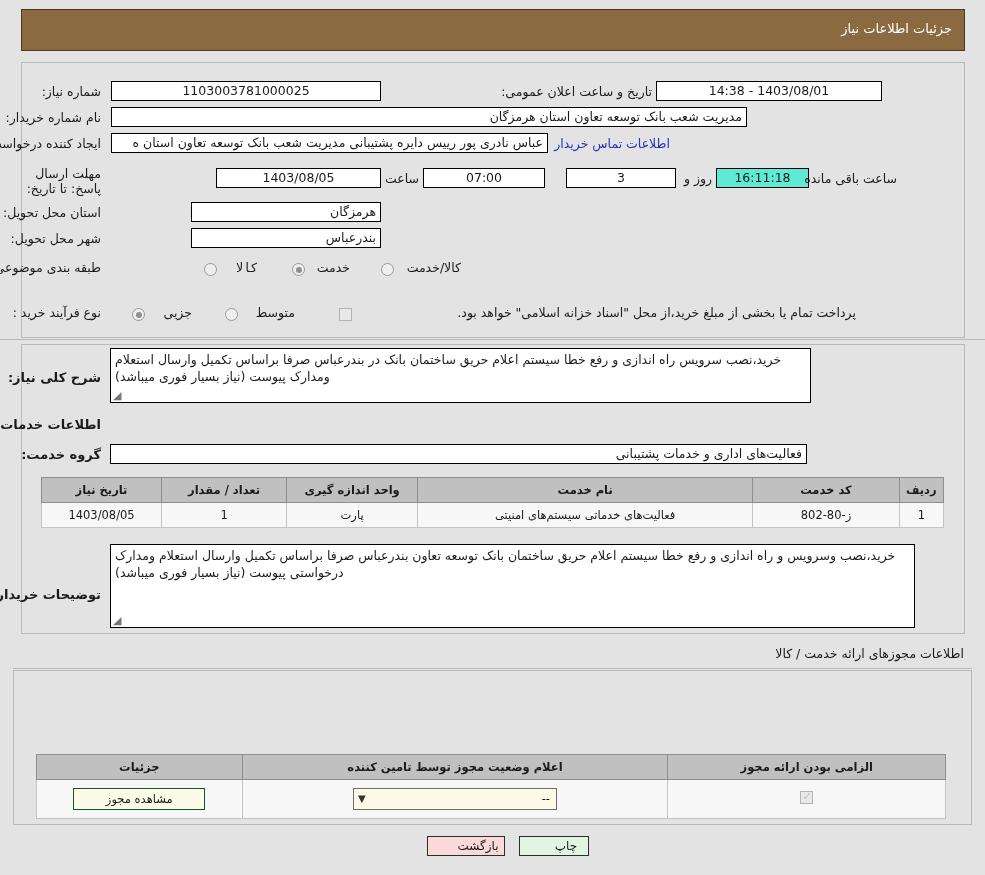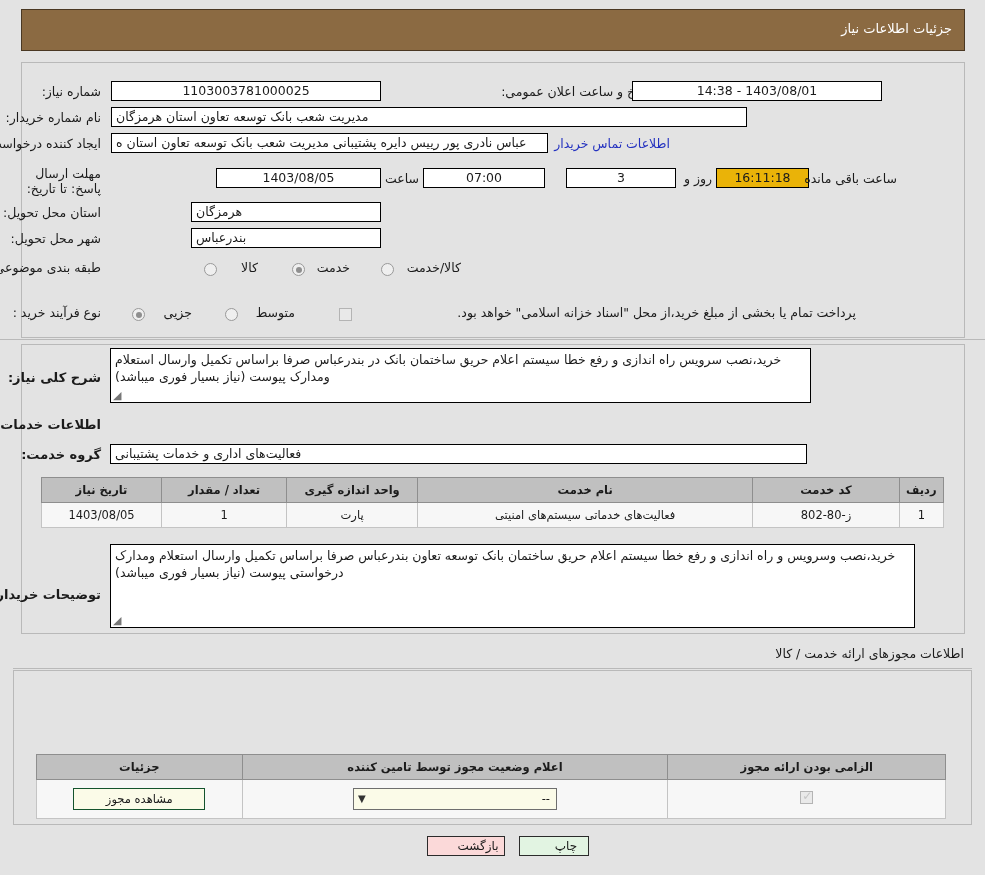--- a/index.html
+++ b/index.html
@@ -94,22 +94,22 @@
     box-sizing: border-box;
     font-size: 12.5px;
     color: #1b1b1b;
     line-height: 18px;
     padding: 0 4px;
     height: 20px;
     overflow: hidden;
     white-space: nowrap;
     text-align: center;
   }
-  .fld.rt { text-align: left; }
-  .fld.cream { background: #eab308; }
+  .fld.rt { text-align: right; }
+  .fld.cream { background: #5eead4; }
   .link {
     position: absolute;
     font-size: 12.5px;
     color: #2432c0;
     white-space: nowrap;
     cursor: pointer;
   }
 
   
   .radio {
@@ -284,21 +284,21 @@
 
   <div class="top-header">
     <div class="title">جزئیات اطلاعات نیاز</div>
   </div>
 
   <div class="panel" id="panel-main"></div>
 
   <div class="lbl" style="right:884px; top:84px;">شماره نیاز:</div>
   <div class="fld" style="right:604px; top:81px; width:270px;">1103003781000025</div>
   <div class="lbl" style="right:333px; top:84px;">تاریخ و ساعت اعلان عمومی:</div>
-  <div class="fld" style="right:103px; top:81px; width:250px;">1403/08/01 - 14:38</div>
+  <div class="fld" style="right:103px; top:81px; width:226px;">1403/08/01 - 14:38</div>
 
   <div class="lbl" style="right:884px; top:110px;">نام شماره خریدار:</div>
   <div class="fld rt" style="right:238px; top:107px; width:636px;">مدیریت شعب بانک توسعه تعاون استان هرمزگان</div>
 
   <div class="lbl" style="right:884px; top:136px;">ایجاد کننده درخواست:</div>
   <div class="fld rt" style="right:437px; top:133px; width:437px;">عباس نادری پور رییس دایره پشتیبانی مدیریت شعب بانک توسعه تعاون استان ه</div>
   <div class="link" style="right:315px; top:136px;">اطلاعات تماس خریدار</div>
 
   <div class="lbl" style="right:884px; top:166px; width:96px; line-height:15px; white-space:normal;">مهلت ارسال پاسخ: تا تاریخ:</div>
   <div class="fld" style="right:604px; top:168px; width:165px;">1403/08/05</div>
@@ -310,21 +310,21 @@
   <div class="lbl" style="right:88px; top:171px;">ساعت باقی مانده</div>
 
   <div class="lbl" style="right:884px; top:205px;">استان محل تحویل:</div>
   <div class="fld rt" style="right:604px; top:202px; width:190px;">هرمزگان</div>
 
   <div class="lbl" style="right:884px; top:231px;">شهر محل تحویل:</div>
   <div class="fld rt" style="right:604px; top:228px; width:190px;">بندرعباس</div>
 
   <div class="lbl" style="right:884px; top:260px;">طبقه بندی موضوعی:</div>
   <div class="radio" style="right:768px; top:263px;"></div>
-  <div class="lbl" style="right:727px; top:260px;">کالا</div>
+  <div class="lbl" style="right:727px; top:260px;font-family:Liberation Mono, monospace;">کالا</div>
   <div class="radio on" style="right:680px; top:263px;"></div>
   <div class="lbl" style="right:635px; top:260px;">خدمت</div>
   <div class="radio" style="right:591px; top:263px;"></div>
   <div class="lbl" style="right:524px; top:260px;">کالا/خدمت</div>
 
   <div class="lbl" style="right:884px; top:305px;">نوع فرآیند خرید :</div>
   <div class="radio on" style="right:840px; top:308px;"></div>
   <div class="lbl" style="right:793px; top:305px;">جزیی</div>
   <div class="radio" style="right:747px; top:308px;"></div>
   <div class="lbl" style="right:690px; top:305px;">متوسط</div>

